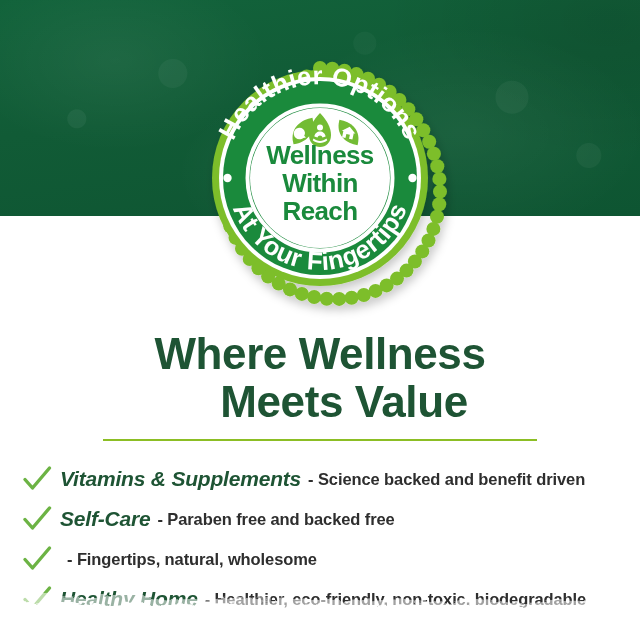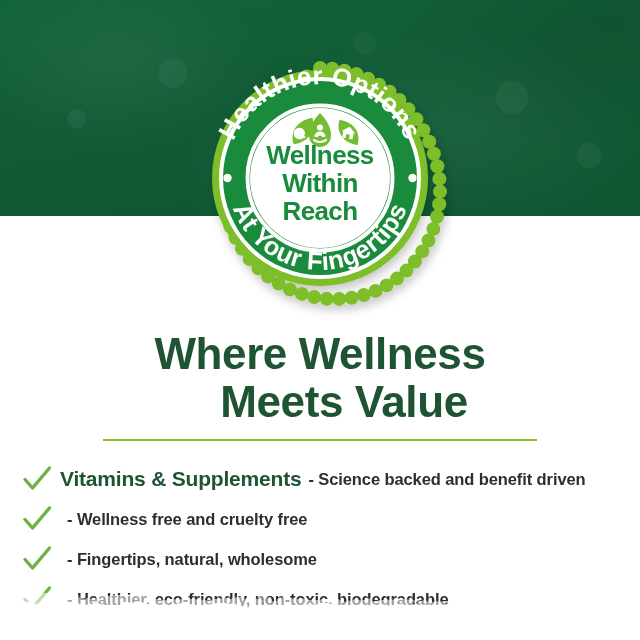--- a/index.html
+++ b/index.html
@@ -123,20 +123,21 @@
     width: 30px;
     height: 30px;
   }
   .check svg { display: block; width: 30px; height: 30px; }
 
   .b-title {
     color: #1E5434;
     font-weight: bold;
     font-size: 21px;
     letter-spacing: -0.2px;
+    font-style: italic;
   }
   .b-desc {
     color: #2E2E2E;
     font-size: 16.5px;
     font-weight: bold;
     margin-left: 7px;
     letter-spacing: -0.1px;
   }
 </style>
 </head>
@@ -323,36 +324,38 @@
       <span class="b-title">Vitamins &amp; Supplements</span>
       <span class="b-desc">- Science backed and benefit driven</span>
     </div>
 
     <div class="bullet-row">
       <span class="check">
         <svg viewBox="0 0 30 30" aria-hidden="true">
           <path d="M3,15.5 L10.5,24 L27.5,4" fill="none" stroke="#6CB344" stroke-width="3.4" stroke-linecap="round" stroke-linejoin="round"></path>
         </svg>
       </span>
-      <span class="b-desc">- Wellness free and cruelty free</span>
+      <span class="b-title">Self-Care</span>
+      <span class="b-desc">- Paraben free and backed free</span>
     </div>
 
     <div class="bullet-row">
       <span class="check">
         <svg viewBox="0 0 30 30" aria-hidden="true">
           <path d="M3,15.5 L10.5,24 L27.5,4" fill="none" stroke="#6CB344" stroke-width="3.4" stroke-linecap="round" stroke-linejoin="round"></path>
         </svg>
       </span>
       <span class="b-desc">- Fingertips, natural, wholesome</span>
     </div>
 
     <div class="bullet-row">
       <span class="check">
         <svg viewBox="0 0 30 30" aria-hidden="true">
           <path d="M3,15.5 L10.5,24 L27.5,4" fill="none" stroke="#6CB344" stroke-width="3.4" stroke-linecap="round" stroke-linejoin="round"></path>
         </svg>
       </span>
+      <span class="b-title">Healthy Home</span>
       <span class="b-desc">- Healthier, eco-friendly, non-toxic, biodegradable</span>
     </div>
 
   </div>
 
 </div>
 
 </body></html>

